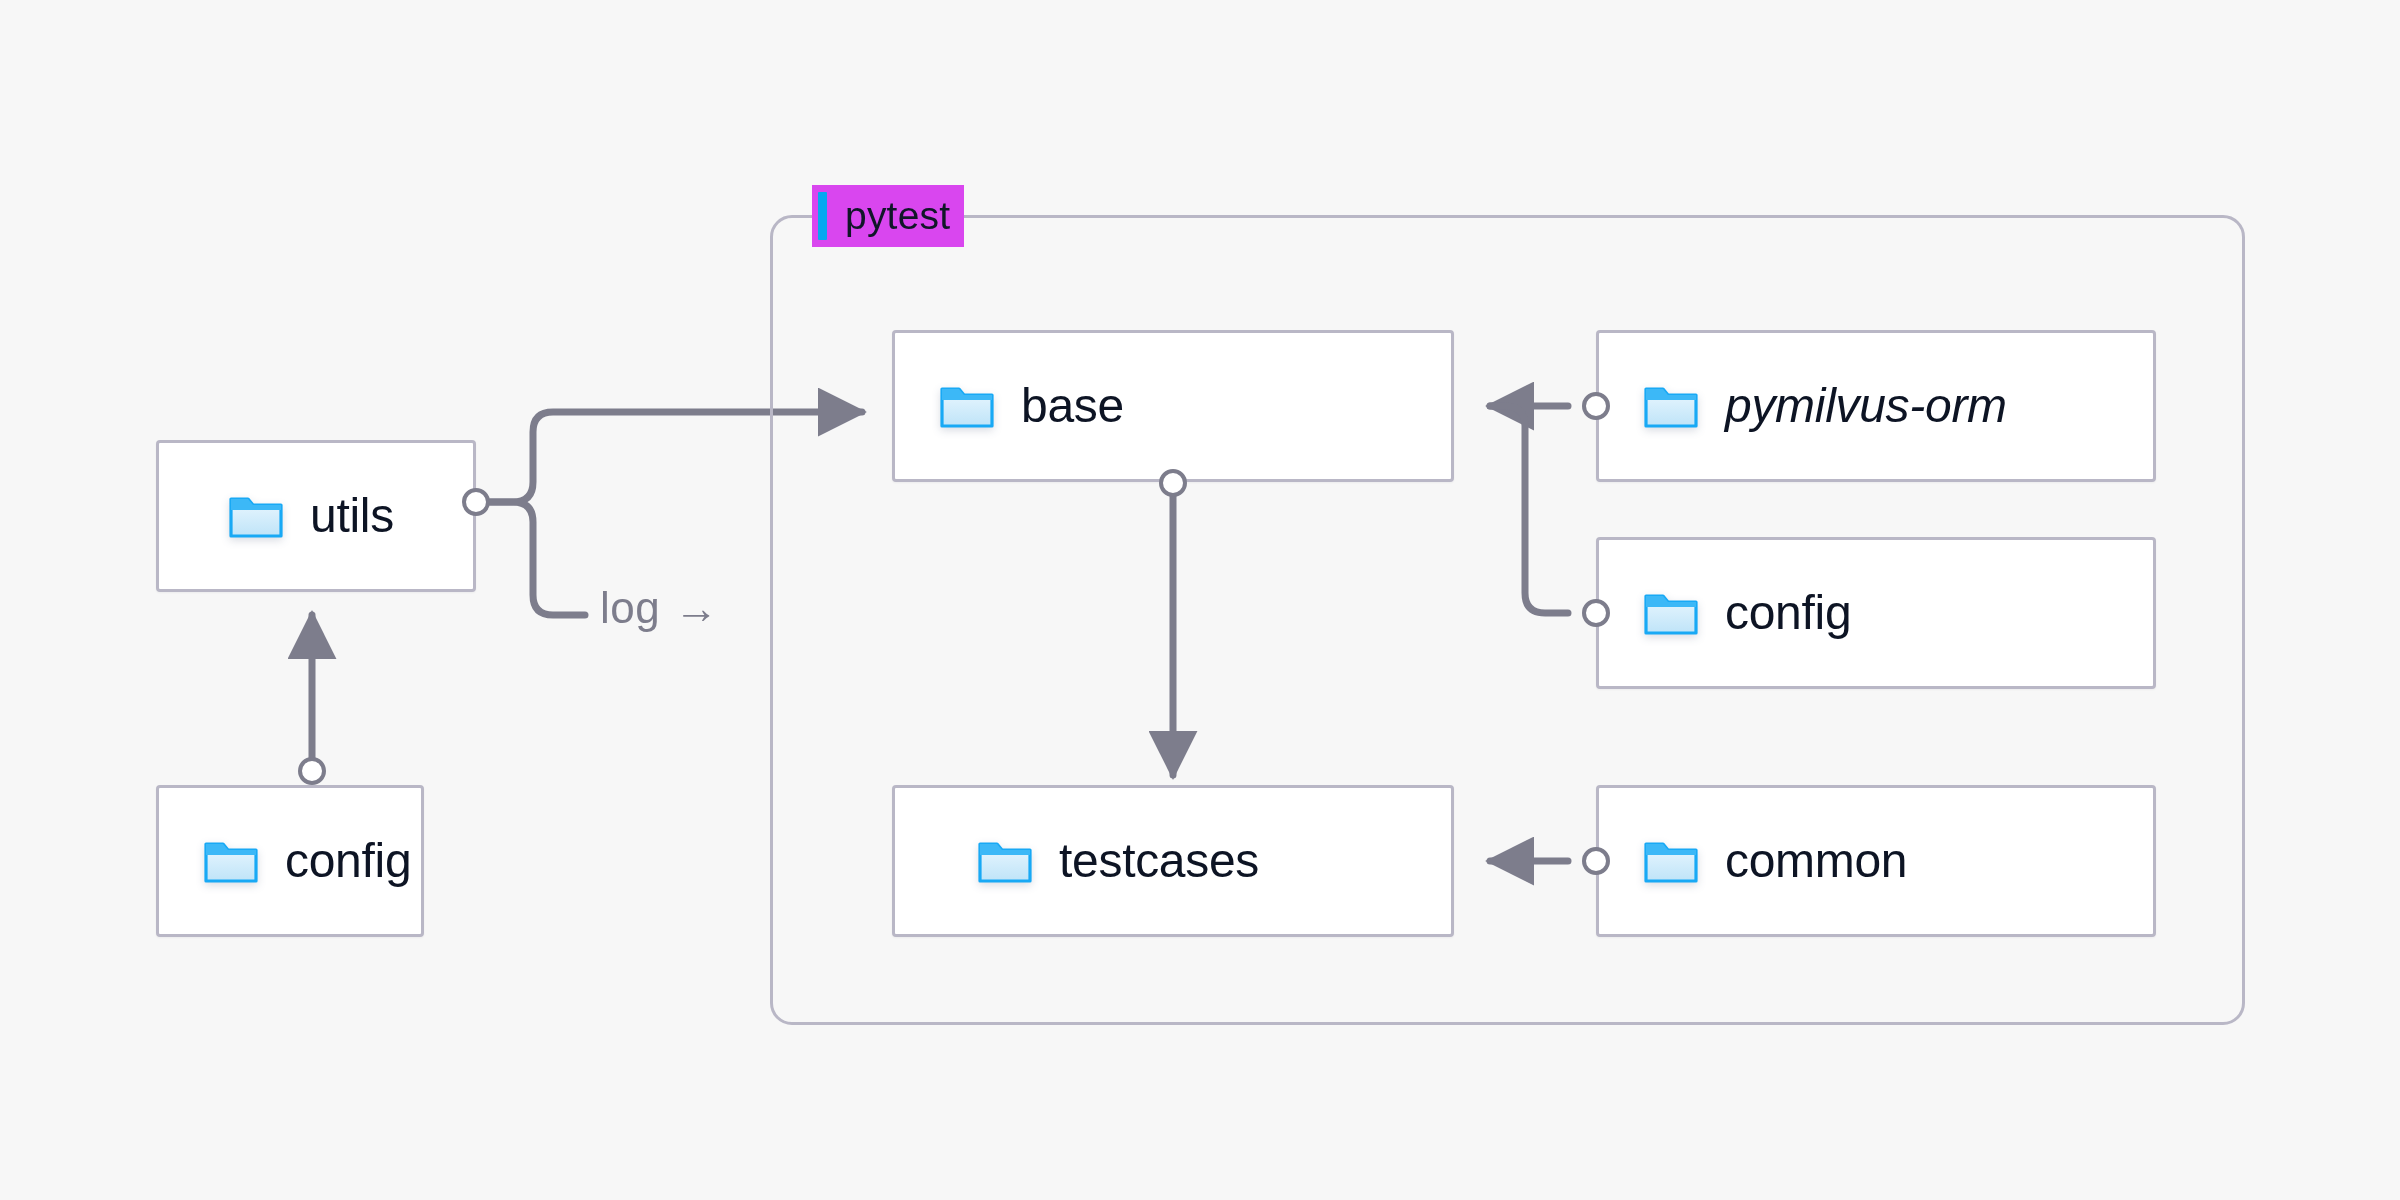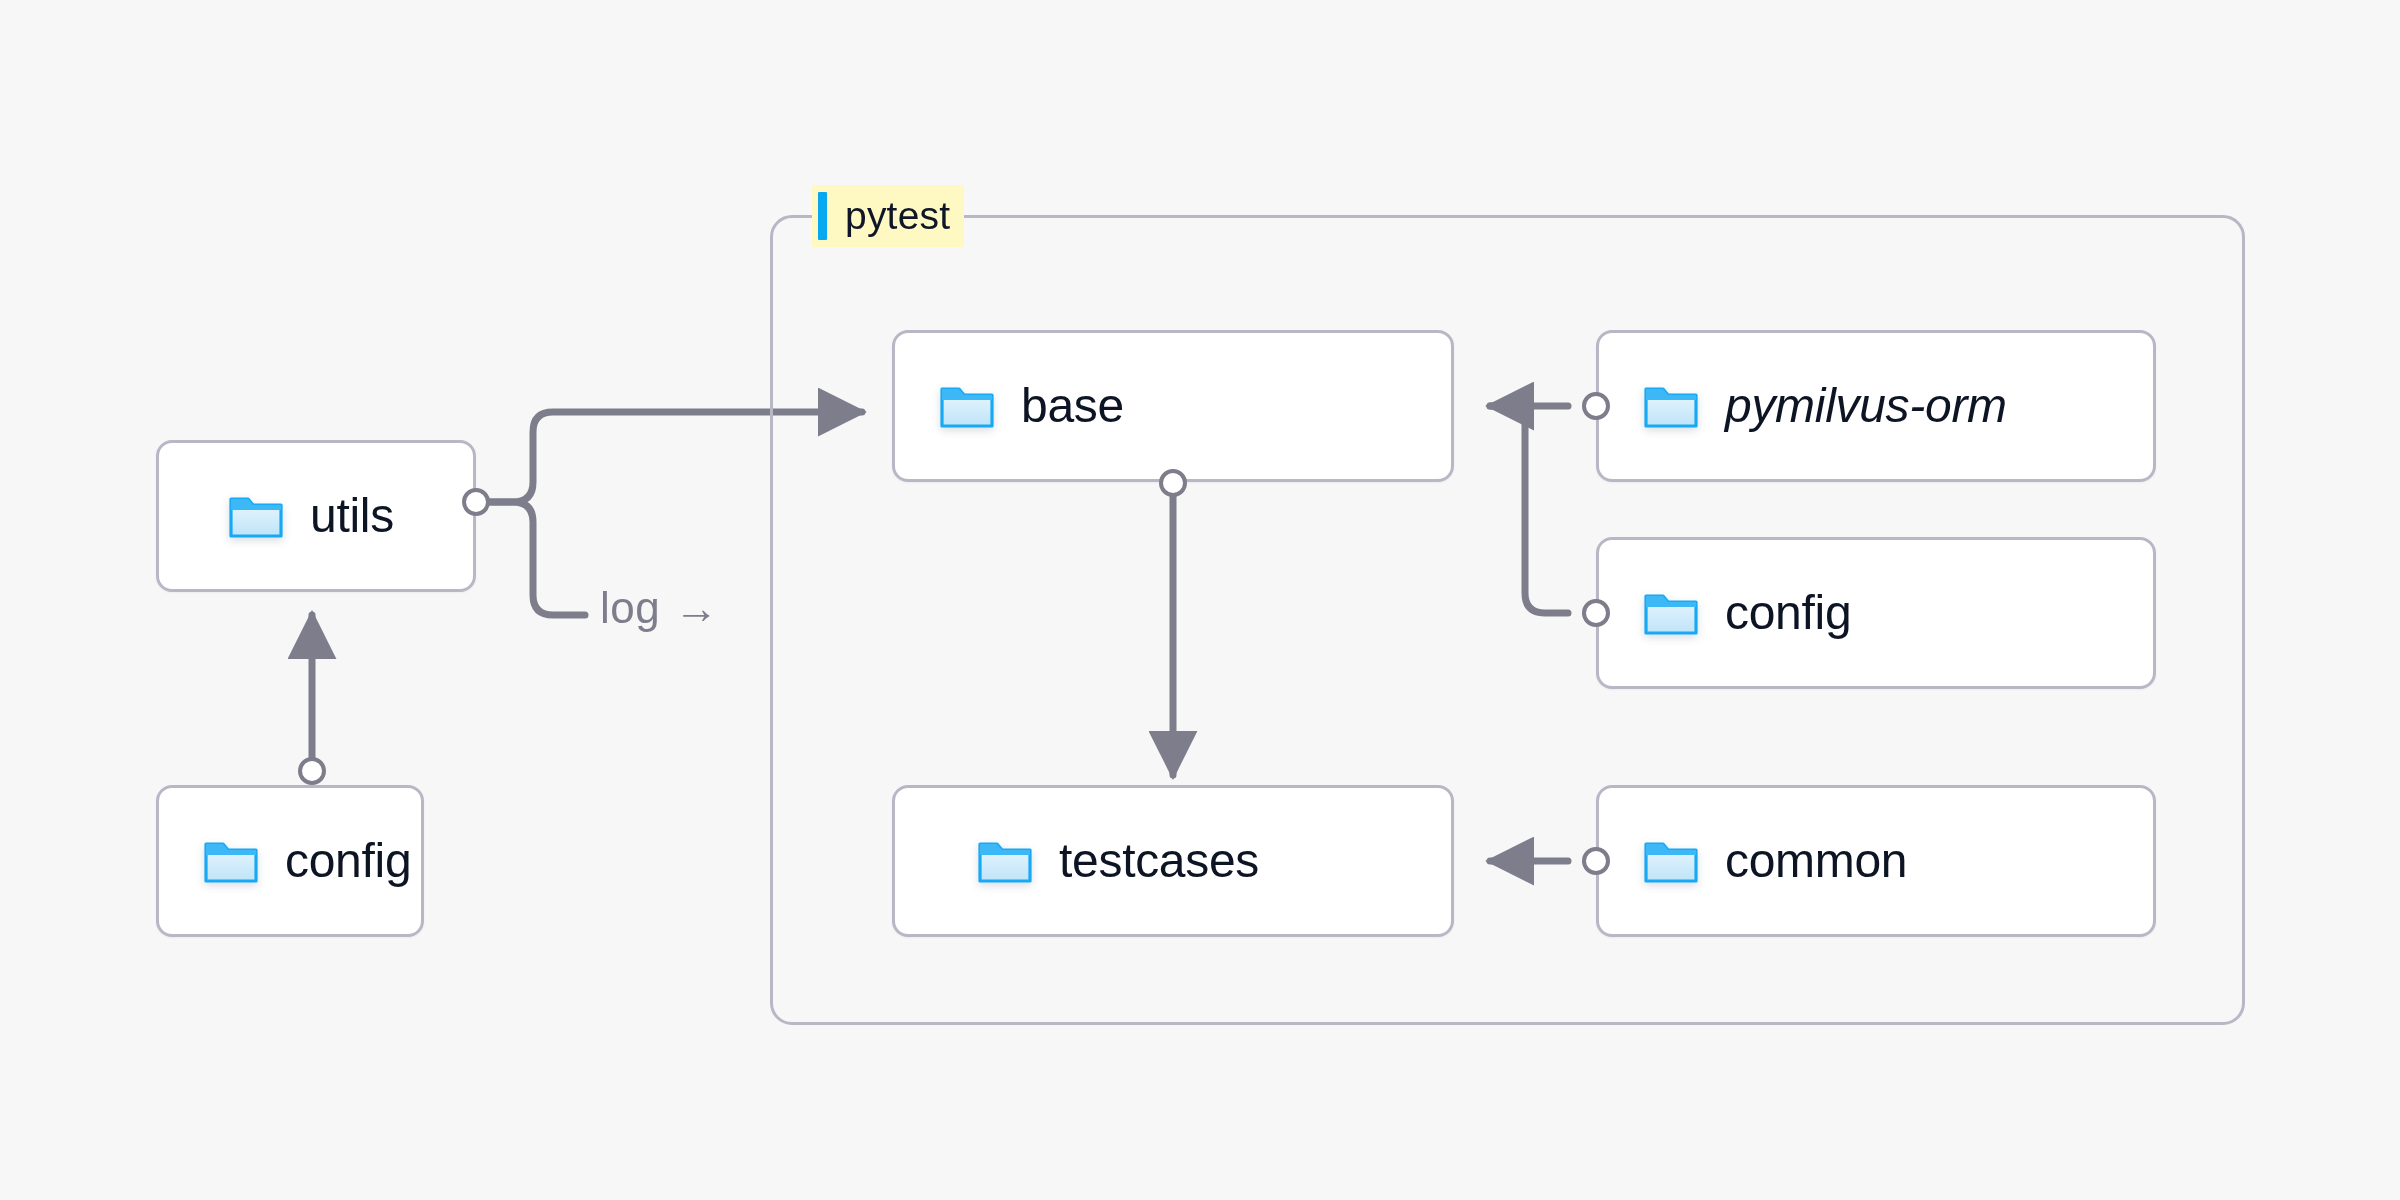--- a/index.html
+++ b/index.html
@@ -33,21 +33,21 @@
     border: 3px solid #b9b7c6;
     border-radius: 22px;
     background: transparent;
     box-sizing: border-box;
   }
   .group-label {
     position: absolute;
     display: flex;
     align-items: center;
     gap: 18px;
-    background: #fef9c3;
+    background: #d946ef;
     padding: 0 14px 0 6px;
     height: 62px;
   }
   .group-bar {
     width: 9px;
     height: 48px;
     background: #07a8f0;
     border-radius: 1px;
   }
   .group-title {
@@ -56,21 +56,21 @@
     letter-spacing: 0.2px;
     white-space: nowrap;
   }
 
   
   .node {
     position: absolute;
     box-sizing: border-box;
     background: #ffffff;
     border: 3px solid #b9b7c6;
-    border-radius: 16px;
+    border-radius: 4px;
     display: flex;
     align-items: center;
     box-shadow: 0 1px 2px rgba(30,30,50,0.05);
   }
   .node-inner {
     display: flex;
     align-items: center;
     gap: 26px;
     padding-left: 44px;
   }

